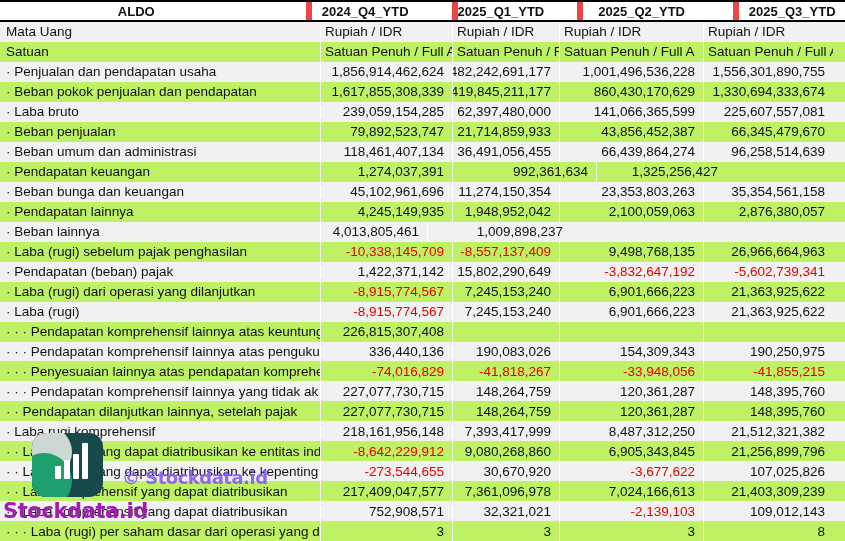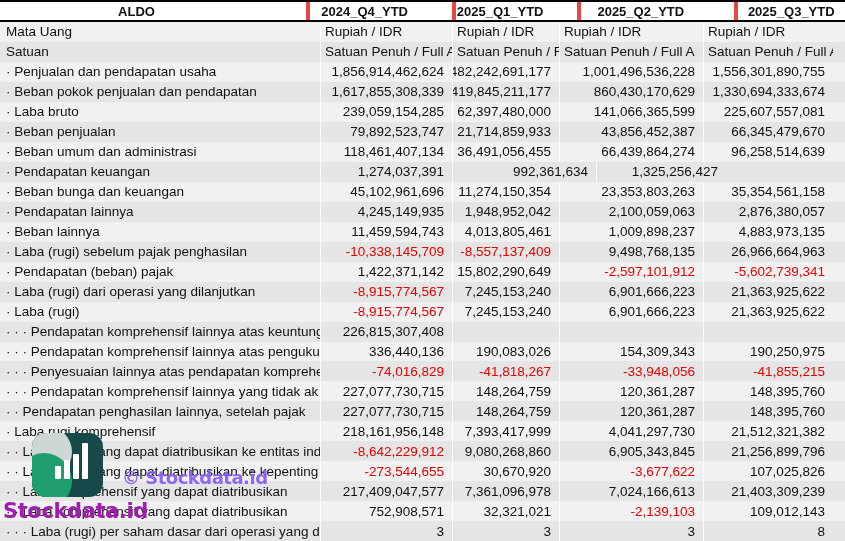--- a/index.html
+++ b/index.html
@@ -12,30 +12,30 @@
   .header-row{
     position:absolute;left:0;top:0;width:845px;height:22px;
     display:flex;box-sizing:border-box;background:#fff;
     border-top:2px solid #000;border-bottom:2px solid #000;
     font-weight:700;font-size:13px;gap:33px;
   }
   .header-cell{
     display:flex;align-items:center;justify-content:center;
     box-sizing:border-box;height:100%;overflow:hidden;white-space:nowrap;
   }
-  .header-cell + .header-cell{border-left:4px solid #ef4444}
+  .header-cell + .header-cell{border-left:6px solid #ef4444}
   .w0{width:320px}.w1{width:132px}.w2{width:107px}.w3{width:144px}.w4{width:130px}
   
   .tbody{
     position:absolute;left:0;top:22px;width:845px;height:519px;
     display:flex;flex-direction:column;
   }
   .row{flex:1;display:flex;align-items:center;font-size:13.5px;min-height:0}
   .row.light{background:#f1f1f1}
-  .row.dark{background:#e5e5e5}
+  .row.dark{background:#bef264}
   .cell{
     box-sizing:border-box;overflow:hidden;white-space:nowrap;
     height:100%;display:flex;align-items:center;
   }
   .cell.label{width:320px;padding-left:6px}
   .cell.val{justify-content:flex-end;padding-right:8px;border-left:1px solid rgba(255,255,255,.9)}
   .cell.val.left{justify-content:flex-start;padding-left:4px;padding-right:0}
   .neg{color:#e60000}
   
   .wm-logo{position:absolute;left:32px;top:433px;width:71px;height:64px;z-index:5}
@@ -127,37 +127,35 @@
     </div>
     <div class="row dark">
       <div class="cell label">· Pendapatan lainnya</div>
       <div class="cell val w1">4,245,149,935</div>
       <div class="cell val w2">1,948,952,042</div>
       <div class="cell val w3">2,100,059,063</div>
       <div class="cell val w4">2,876,380,057</div>
     </div>
     <div class="row light">
       <div class="cell label">· Beban lainnya</div>
-      <div class="cell val w1">11,459,594,743</div>
       <div class="cell val w2">4,013,805,461</div>
       <div class="cell val w3">1,009,898,237</div>
-      <div class="cell val w4">4,883,973,135</div>
     </div>
     <div class="row dark">
       <div class="cell label">· Laba (rugi) sebelum pajak penghasilan</div>
       <div class="cell val w1 neg">-10,338,145,709</div>
       <div class="cell val w2 neg">-8,557,137,409</div>
       <div class="cell val w3">9,498,768,135</div>
       <div class="cell val w4">26,966,664,963</div>
     </div>
     <div class="row light">
       <div class="cell label">· Pendapatan (beban) pajak</div>
       <div class="cell val w1">1,422,371,142</div>
       <div class="cell val w2">15,802,290,649</div>
-      <div class="cell val w3 neg">-2,597,101,912</div>
+      <div class="cell val w3 neg">-3,832,647,192</div>
       <div class="cell val w4 neg">-5,602,739,341</div>
     </div>
     <div class="row dark">
       <div class="cell label">· Laba (rugi) dari operasi yang dilanjutkan</div>
       <div class="cell val w1 neg">-8,915,774,567</div>
       <div class="cell val w2">7,245,153,240</div>
       <div class="cell val w3">6,901,666,223</div>
       <div class="cell val w4">21,363,925,622</div>
     </div>
     <div class="row light">
@@ -189,31 +187,31 @@
       <div class="cell val w4 neg">-41,855,215</div>
     </div>
     <div class="row light">
       <div class="cell label">· · · Pendapatan komprehensif lainnya yang tidak ak</div>
       <div class="cell val w1">227,077,730,715</div>
       <div class="cell val w2">148,264,759</div>
       <div class="cell val w3">120,361,287</div>
       <div class="cell val w4">148,395,760</div>
     </div>
     <div class="row dark">
-      <div class="cell label">· · Pendapatan penghasilan lainnya, setelah pajak</div>
+      <div class="cell label">· · Pendapatan dilanjutkan lainnya, setelah pajak</div>
       <div class="cell val w1">227,077,730,715</div>
       <div class="cell val w2">148,264,759</div>
       <div class="cell val w3">120,361,287</div>
       <div class="cell val w4">148,395,760</div>
     </div>
     <div class="row light">
       <div class="cell label">· Laba rugi komprehensif</div>
       <div class="cell val w1">218,161,956,148</div>
       <div class="cell val w2">7,393,417,999</div>
-      <div class="cell val w3">4,041,297,730</div>
+      <div class="cell val w3">8,487,312,250</div>
       <div class="cell val w4">21,512,321,382</div>
     </div>
     <div class="row dark">
       <div class="cell label">· · Laba (rugi) yang dapat diatribusikan ke entitas ind</div>
       <div class="cell val w1 neg">-8,642,229,912</div>
       <div class="cell val w2">9,080,268,860</div>
       <div class="cell val w3">6,905,343,845</div>
       <div class="cell val w4">21,256,899,796</div>
     </div>
     <div class="row light">

